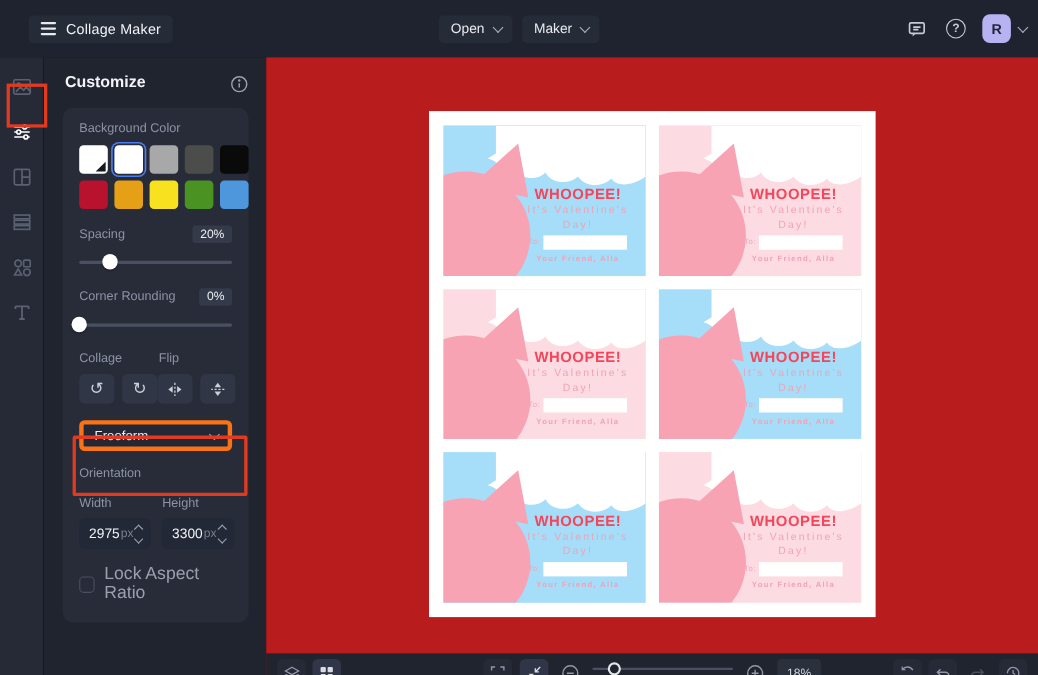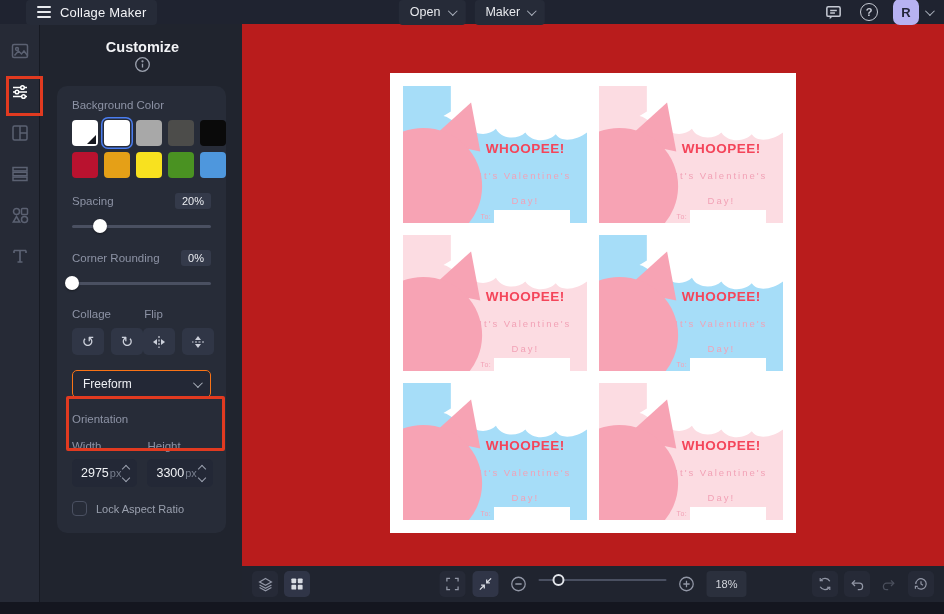--- a/index.html
+++ b/index.html
@@ -5,21 +5,21 @@
   * { margin:0; padding:0; box-sizing:border-box; }
   html,body { width:944px; height:614px; overflow:hidden; }
   body {
     font-family:"Liberation Sans", sans-serif;
     background:#14161f;
     position:relative;
     color:#e8eaee;
   }
   
   .topbar {
-    height:24px; background:#1f2330; display:flex; align-items:center;
+    height:52px; background:#1f2330; display:flex; align-items:center;
     position:relative; z-index:5;
   }
   .brand {
     margin-left:26px; background:#262b38; border-radius:4px; height:25px;
     display:flex; align-items:center; gap:9px; padding:0 11px; cursor:pointer;
   }
   .hamburger { display:flex; flex-direction:column; gap:3px; }
   .hamburger span { width:14px; height:2px; background:#e8eaee; border-radius:1px; }
   .brand-title { font-size:13px; color:#f2f3f6; letter-spacing:.2px; }
   .topbar-center {
@@ -45,21 +45,21 @@
   .main { display:flex; height:578px; }
   .rail {
     width:40px; background:#262a36; border-right:1px solid #171a23;
     display:flex; flex-direction:column; align-items:center; padding-top:15px; gap:17px;
   }
   .rail-item { background:none; border:none; color:#5b6172; width:24px; height:24px;
     display:flex; align-items:center; justify-content:center; cursor:pointer; padding:0; }
   .rail-item.active { color:#ffffff; }
   
   .panel { width:202px; background:#20242e; position:relative; }
-  .panel-head { display:flex; align-items:center; justify-content:space-between; padding:15px 16px 11px 19px;flex-direction:column; }
+  .panel-head { display:flex; justify-content:space-between; padding:15px 16px 11px 19px; }
   .panel-title { font-size:14.5px; font-weight:bold; color:#f2f3f6; }
   .panel-card { margin:2px 16px 0 17px; background:#272c38; border-radius:10px; padding:13px 15px 17px; }
   .field-label { font-size:11.5px; color:#8d93a5; }
   .swatches { display:grid; grid-template-columns:repeat(5,1fr); gap:6px; margin-top:9px; }
   .swatch { width:26px; height:26px; border-radius:4px; border:none; cursor:pointer; position:relative; padding:0; }
   .swatch.selected { box-shadow:0 0 0 1.5px #272c38, 0 0 0 3px #4a7df0; }
   .swatch.transparent::after { content:""; position:absolute; right:2px; bottom:2px;
     border-left:9px solid transparent; border-bottom:9px solid #16181f; }
   .ctl-row { display:flex; align-items:center; justify-content:space-between; margin-top:15px; }
   .value-chip { background:#343a4a; border-radius:3px; padding:2px 7px; font-size:11px; color:#eceef2; }
@@ -68,58 +68,58 @@
   .slider .thumb { position:absolute; top:2px; left:var(--pos,0%); width:14px; height:14px;
     margin-left:-7px; border-radius:50%; background:#ffffff; box-shadow:0 1px 2px rgba(0,0,0,.4); }
   .rf-labels { display:flex; margin-top:16px; }
   .rf-labels .field-label:first-child { width:52%; }
   .rf-buttons { display:flex; margin-top:8px; }
   .rf-group { display:flex; gap:7px; }
   .rf-group.left { width:52%; }
   .sq-btn { width:32px; height:27px; background:#303646; border:none; border-radius:5px;
     color:#ccd0da; display:flex; align-items:center; justify-content:center; cursor:pointer;
     font-size:15px; line-height:1; padding:0; }
-  .select-box { margin-top:15px; height:28px; background:#232836; border:1px solid #f97316;
+  .select-box { margin-top:15px; height:28px; background:#232836; border:4px solid #f97316;
     border-radius:5px; display:flex; align-items:center; justify-content:space-between;
     padding:0 10px; cursor:pointer; }
   .select-box span.val { font-size:12px; color:#eef0f4; }
   .orient-label { margin-top:15px; }
   .orient-toggle { display:flex; margin-top:8px; height:28px; gap:0; }
   .orient-btn { flex:1; border:none; font-family:inherit; font-size:12px; cursor:pointer;
     background:#262b37; color:#b9bec9; border-radius:5px; }
   .orient-btn.selected { background:rgba(108,99,210,.16); border:1px solid var(--accent-purple,#6c63d2); color:#ffffff; }
   .size-row { display:flex; gap:10px; margin-top:15px; }
   .size-col { flex:1; }
   .size-input { margin-top:7px; height:28px; background:#232836; border-radius:5px;
     display:flex; align-items:center; padding:0 6px 0 9px; cursor:text; }
   .size-val { font-size:12.5px; color:#f0f2f5; }
   .size-unit { font-size:11px; color:#787f8e; margin-left:1px; }
   .stepper { margin-left:auto; display:flex; flex-direction:column; gap:3px; cursor:pointer; padding:0 2px; }
   .chev-up, .chev-dn { width:6px; height:6px; border-right:1.4px solid #9aa0ae; border-bottom:1.4px solid #9aa0ae; }
   .chev-up { transform:rotate(-135deg); }
   .chev-dn { transform:rotate(45deg); }
   .lock-row { display:flex; align-items:center; gap:9px; margin-top:14px; cursor:pointer; }
   .checkbox { width:15px; height:15px; border:1.5px solid #4a5061; border-radius:4px; background:transparent; }
-  .lock-label { font-size:11px; color:#9aa0ae; }
+  .lock-label { font-size:16px; color:#9aa0ae; }
   
   .annot { position:absolute; border:3px solid var(--annotation-red,#e13a20); z-index:20; pointer-events:none; }
   .annot-rail { left:6px; top:76px; width:37px; height:40px; }
   .annot-size { left:66px; top:396px; width:159px; height:55px; border-radius:2px; }
   
   .canvas-area { flex:1; position:relative; background:#b91c1c; }
   .sheet { position:absolute; left:148px; top:49px; width:406px; height:460px; background:#ffffff;
     padding:13px; display:grid; grid-template-columns:1fr 1fr; grid-template-rows:1fr 1fr 1fr; gap:12px; }
   .card { position:relative; overflow:hidden; background:var(--card-pink,#fcdce2); cursor:pointer; }
   .card[data-variant="blue"] { background:var(--card-blue,#a6ddf8); }
   .card svg.shapes { position:absolute; inset:0; width:100%; height:100%; }
   .shape-cloud { fill:#ffffff; }
   .shape-nozzle, .shape-cushion { fill:var(--cushion-pink,#f7a3b4); }
   .card-text { position:absolute; left:35%; width:63%; top:40%; text-align:center; }
   .whoopee { color:var(--card-red,#f4455a); font-weight:bold; font-size:13.5px; letter-spacing:.5px; }
-  .card-sub { color:#f2a2b6; font-size:9.5px; letter-spacing:2px; margin-top:14px; }
+  .card-sub { color:#f2a2b6; font-size:9.5px; letter-spacing:2px; margin-top:2px; }
   .card[data-variant="blue"] .card-sub { color:#efa3b8; }
   .to-row { display:flex; align-items:center; justify-content:center; gap:3px; margin-top:4px; }
   .to-label { font-size:7px; color:#f2a2b6; letter-spacing:.5px; }
   .to-box { width:76px; height:13px; background:#ffffff; }
   .sig { font-size:7px; color:#f2a2b6; letter-spacing:1.2px; margin-top:5px; font-weight:bold; }
   
   .btoolbar { position:absolute; left:0; right:0; bottom:0; height:36px; background:#20242f;
     display:flex; align-items:center; padding:0 10px; }
   .bt-btn { width:26px; height:26px; border-radius:5px; background:#262a37; border:none; color:#9297a6;
     display:flex; align-items:center; justify-content:center; cursor:pointer; padding:0; }

